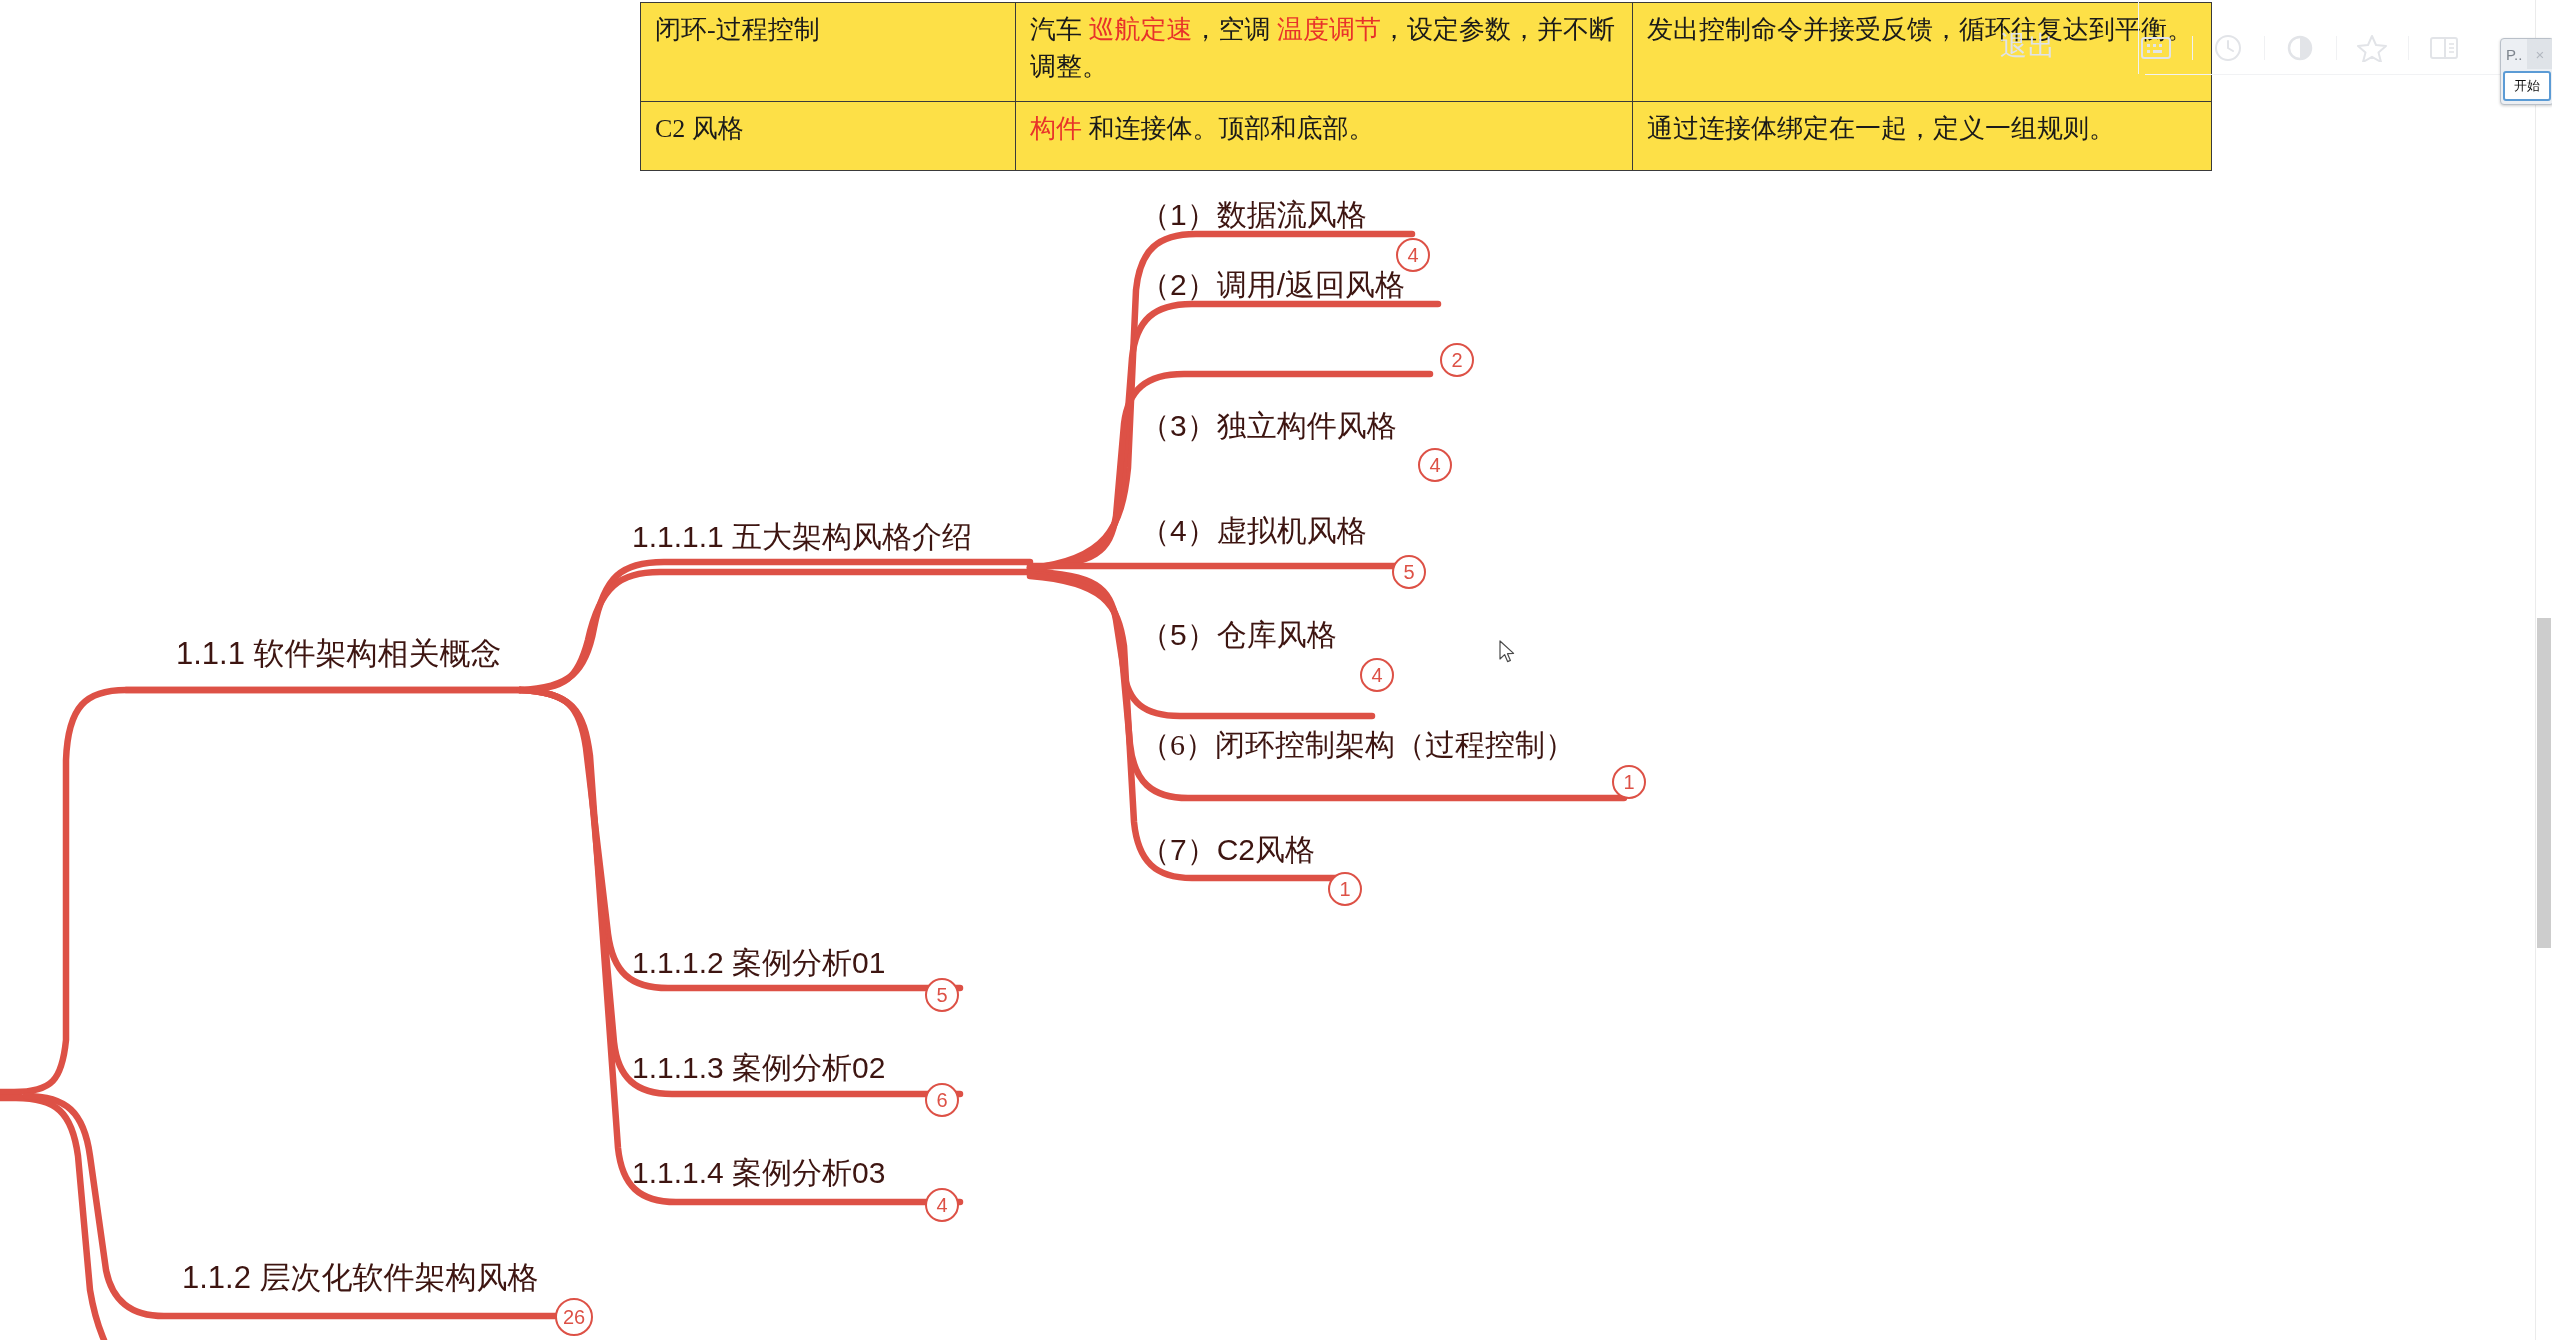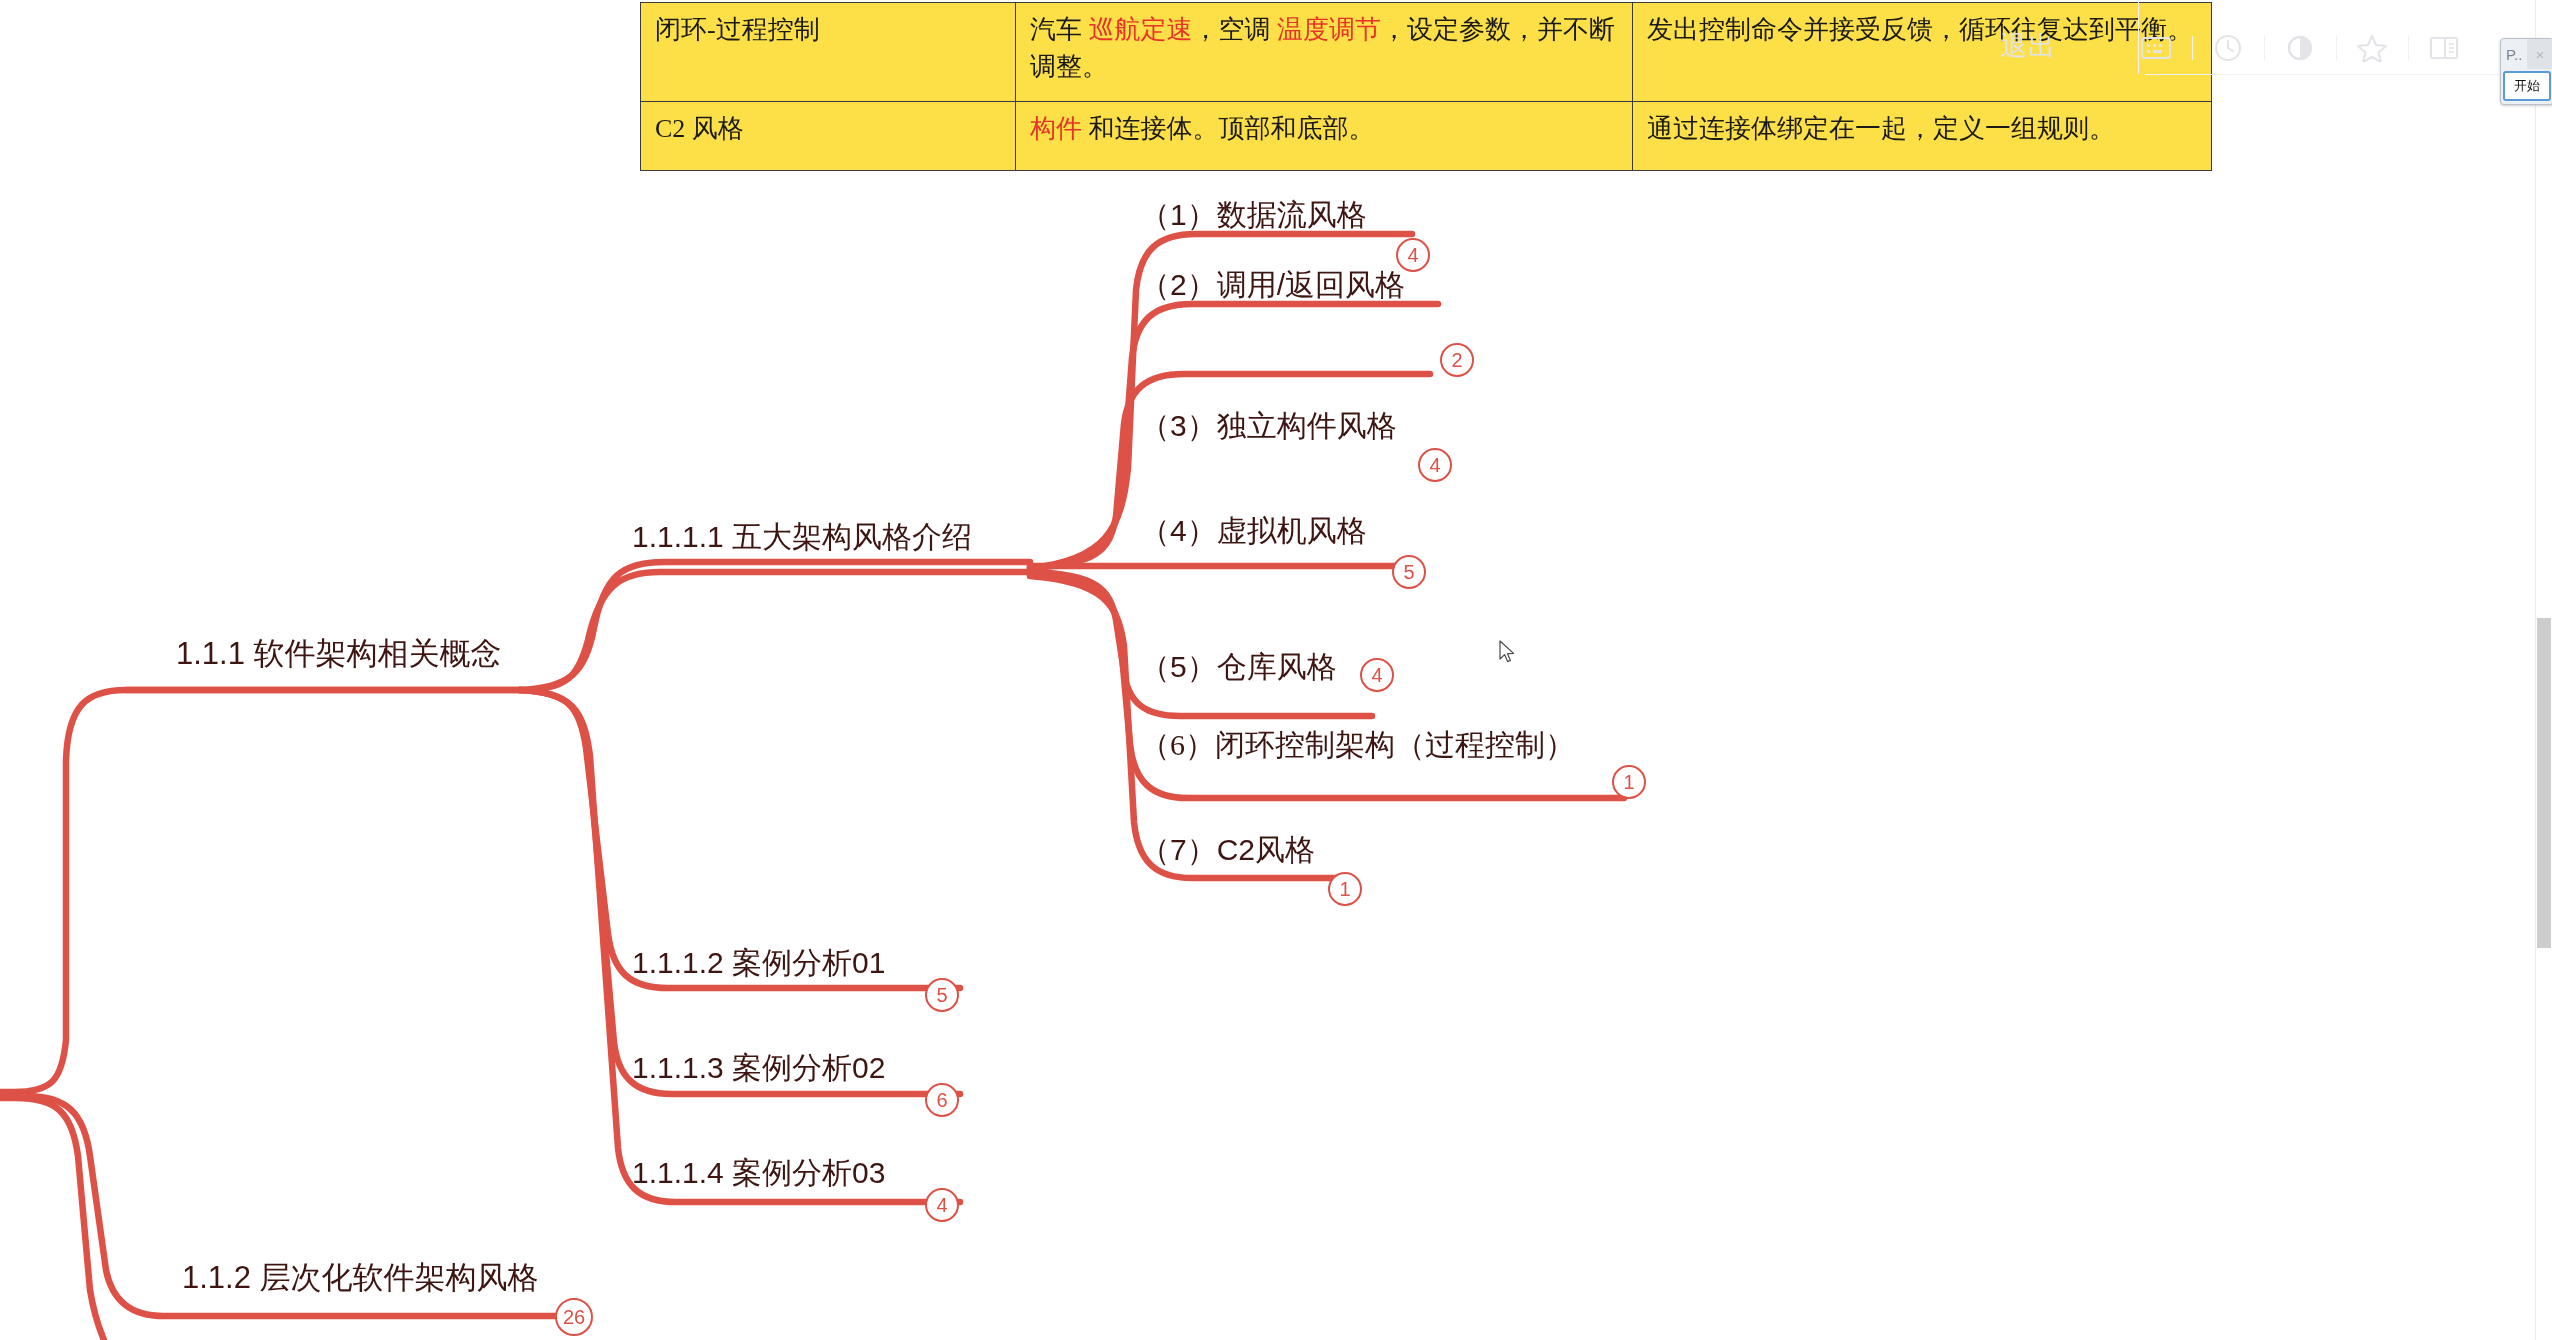--- a/index.html
+++ b/index.html
@@ -295,21 +295,21 @@
 
 <div class="node-label lvl3" style="left:1140px; top:270px;">（2）调用/返回风格</div>
 <div class="count-badge" style="left:1440px; top:343px;">2</div>
 
 <div class="node-label lvl3" style="left:1140px; top:411px;">（3）独立构件风格</div>
 <div class="count-badge" style="left:1418px; top:448px;">4</div>
 
 <div class="node-label lvl3" style="left:1140px; top:516px;">（4）虚拟机风格</div>
 <div class="count-badge" style="left:1392px; top:555px;">5</div>
 
-<div class="node-label lvl3" style="left:1140px; top:620px;margin-top:32px;">（5）仓库风格</div>
+<div class="node-label lvl3" style="left:1140px; top:620px;">（5）仓库风格</div>
 <div class="count-badge" style="left:1360px; top:658px;">4</div>
 
 <div class="node-label lvl3" style="left:1140px; top:730px;font-family:Liberation Serif, serif;">（6）闭环控制架构（过程控制）</div>
 <div class="count-badge" style="left:1612px; top:765px;">1</div>
 
 <div class="node-label lvl3" style="left:1140px; top:835px;">（7）C2风格</div>
 <div class="count-badge" style="left:1328px; top:872px;">1</div>
 
 <div class="node-label lvl2" style="left:632px; top:948px;">1.1.1.2 案例分析01</div>
 <div class="count-badge" style="left:925px; top:978px;">5</div>

